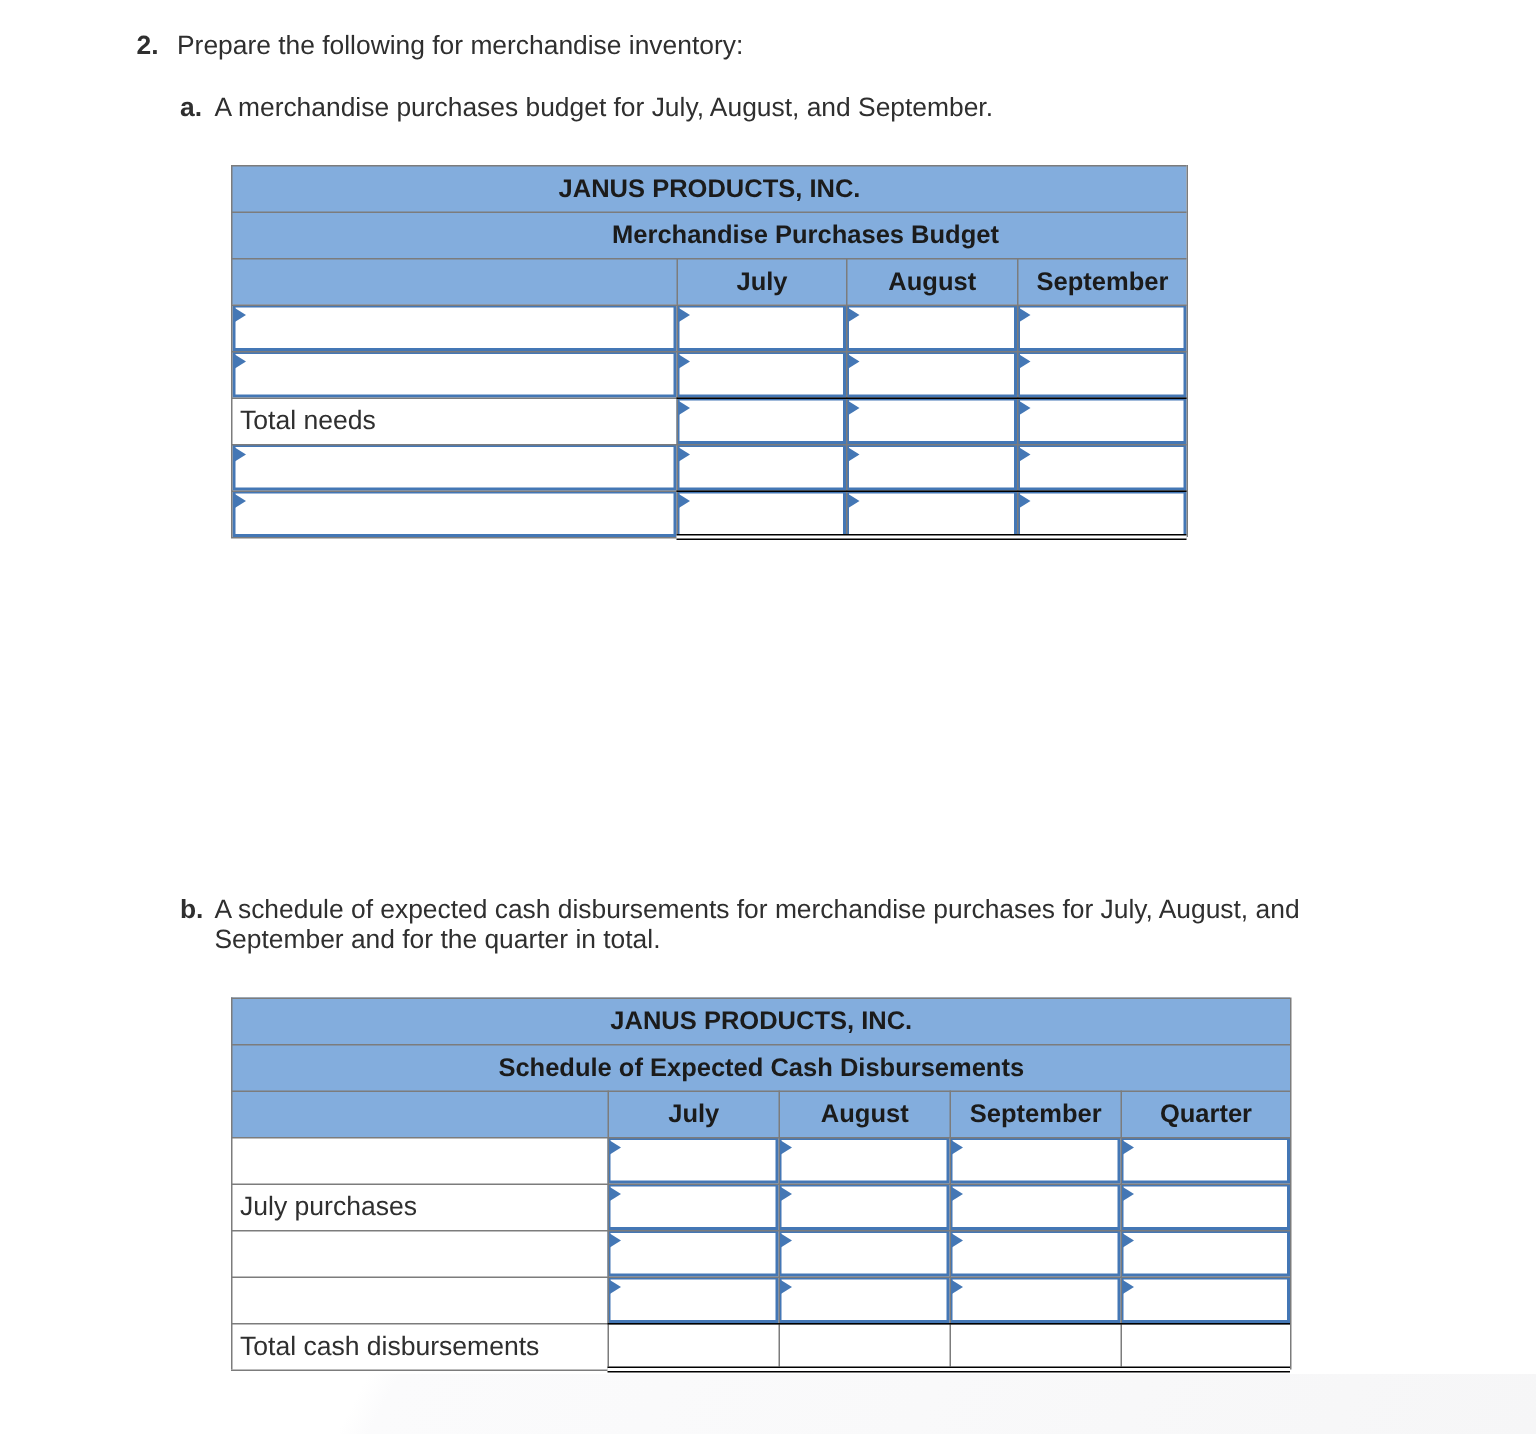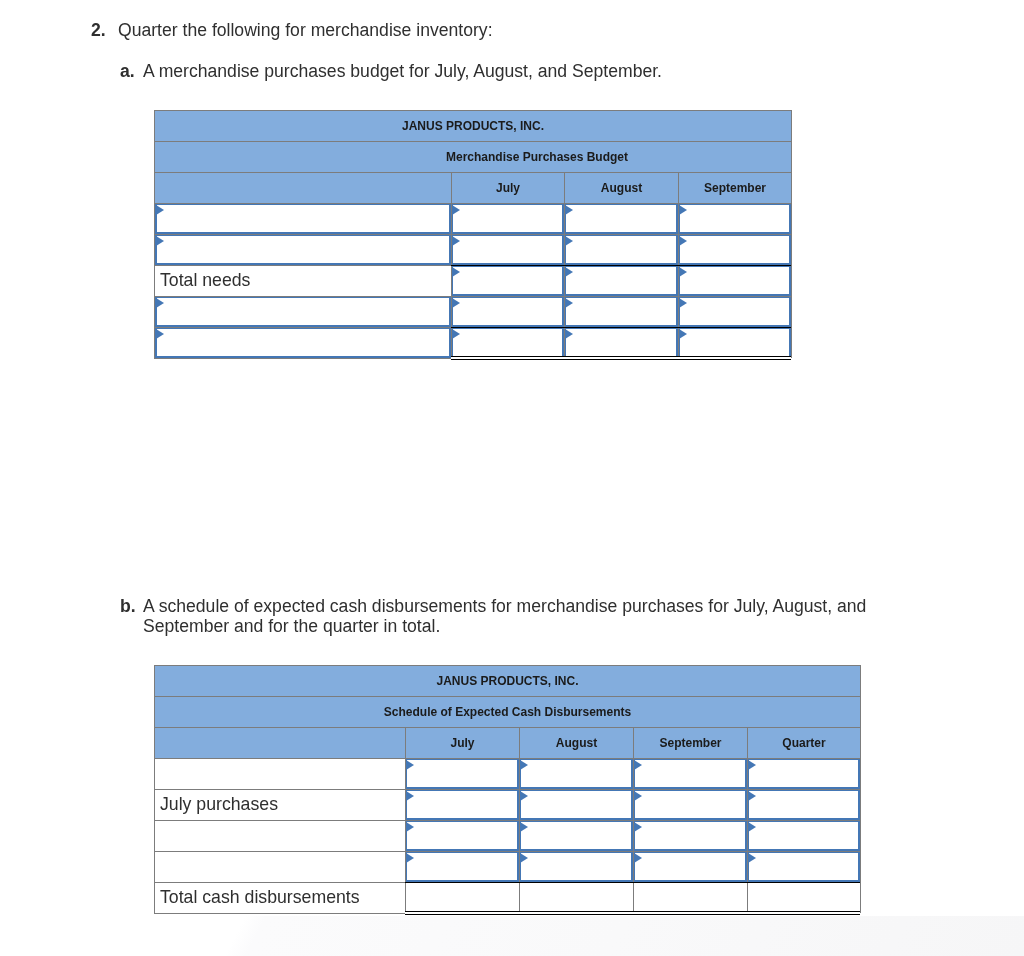--- a/index.html
+++ b/index.html
@@ -27,21 +27,21 @@
   #partb .q-marker { width:23px; }
 
   
   .tbl { position:absolute; }
 
   .hcellfill { position:absolute; background:#83addd; }
   .wcellfill { position:absolute; background:#ffffff; }
 
   .htext {
     position:absolute; text-align:center; padding-left:1px; box-sizing:border-box;
-    font-weight:bold; font-size:12px; color:#1b1b1b;
+    font-weight:bold; font-size:17px; color:#1b1b1b;
     display:flex; align-items:center; justify-content:center;
   }
   .ltext {
     position:absolute;
     font-size:17.7px; color:#2f2f2f; white-space:nowrap;
     display:flex; align-items:center;
     padding-left:6px; box-sizing:border-box;
   }
 
   
@@ -76,21 +76,21 @@
       linear-gradient(118deg, rgba(252,252,253,0) 0%, rgba(252,252,253,0) 23.5%, rgba(251,251,252,1) 25.5%, rgba(249,249,250,1) 60%, rgba(246,246,247,1) 100%);
   }
 </style>
 </head>
 <body>
 
 <div class="page">
   <div class="q-block" id="q2">
     <div class="q-row">
       <span class="q-marker">2.</span>
-      <span class="q-body">Quarter the following for merchandise inventory:</span>
+      <span class="q-body">Prepare the following for merchandise inventory:</span>
     </div>
   </div>
   <div class="q-block" id="parta">
     <div class="q-row">
       <span class="q-marker">a.</span>
       <span class="q-body">A merchandise purchases budget for July, August, and September.</span>
     </div>
   </div>
   <div class="tbl" style="left:154px; top:110px; width:637px; height:248px;">
     <div class="hcellfill" style="left:0px; top:0px; width:637px; height:93px;"></div>

